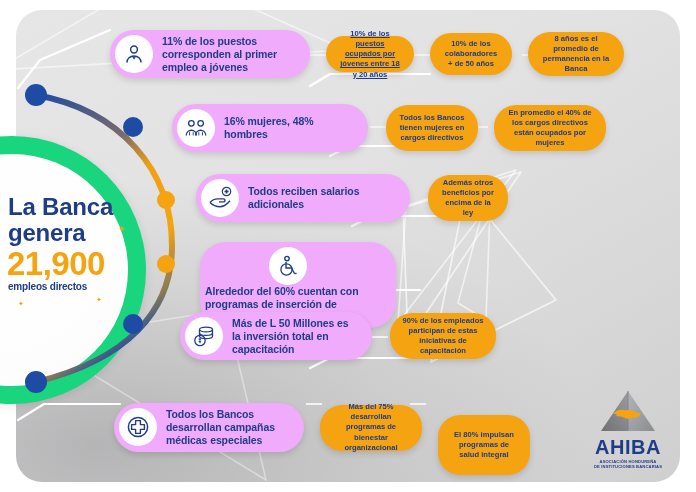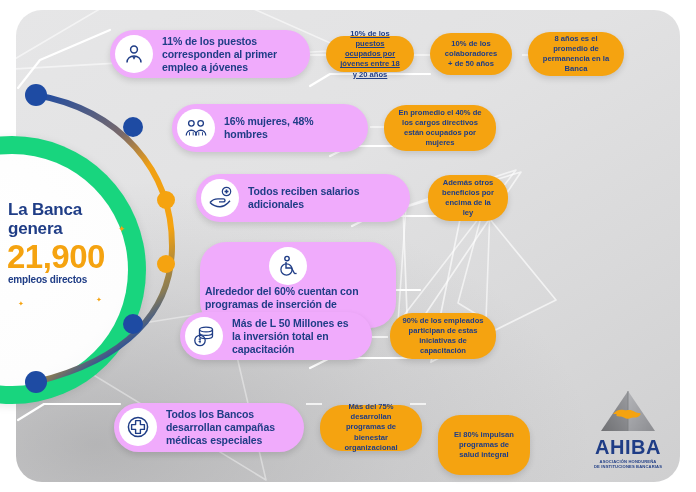--- a/index.html
+++ b/index.html
@@ -36,21 +36,21 @@
     position:absolute;left:-104px;top:154px;width:232px;height:232px;
     border-radius:50%;
     background:radial-gradient(circle at 40% 35%, #ffffff 0%, #fdfdfd 70%, #f4f6f8 100%);
   }
   .hero{
     position:absolute;left:0px;top:168px;width:150px;height:150px;
     display:flex;flex-direction:column;justify-content:center;
     padding-left:8px;box-sizing:border-box;
     color:#1f3d86;z-index:6;
   }
-  .hero .l1{font-size:17px;font-weight:bold;line-height:1.08;color:#1f3d86;letter-spacing:-0.2px;}
+  .hero .l1{font-size:24px;font-weight:bold;line-height:1.08;color:#1f3d86;letter-spacing:-0.2px;}
   .hero .big{font-size:33px;font-weight:bold;color:#f5a310;line-height:1.0;margin:2px 0 1px -1px;letter-spacing:-0.5px;}
   .hero .l3{font-size:10px;font-weight:bold;color:#1f3d86;line-height:1.1;letter-spacing:-0.2px;}
   .spark{position:absolute;color:#f5a310;font-size:9px;z-index:7;}
 
   
   svg.arc{position:absolute;left:0;top:0;width:696px;height:492px;pointer-events:none;z-index:4;}
 
   
   svg.conn{position:absolute;left:0;top:0;width:696px;height:492px;pointer-events:none;z-index:3;}
 
@@ -200,20 +200,21 @@
         <svg width="26" height="24" viewBox="0 0 28 24" fill="none" stroke="#1f3d86" stroke-width="1.4">
           <circle cx="9" cy="7" r="3"></circle>
           <path d="M3.5 20c0-3.4 2.5-5.6 5.5-5.6S14.5 16.6 14.5 20"></path>
           <circle cx="19" cy="7" r="3"></circle>
           <path d="M13.5 20c0-3.4 2.5-5.6 5.5-5.6S24.5 16.6 24.5 20"></path>
           <path d="M7 16.5v3.5M11 16.5v3.5M17 16.5v3.5M21 16.5v3.5" stroke-width="1"></path>
         </svg>
       </span>
       <span class="txt">16% mujeres, 48% hombres</span>
     </div>
+    <div class="badge" style="width:92px;height:46px;margin-left:18px;">Todos los Bancos tienen mujeres en cargos directivos</div>
     <div class="badge" style="width:112px;height:46px;margin-left:16px;">En promedio el 40% de los cargos directivos están ocupados por mujeres</div>
   </div>
 
   <div class="row" style="left:196px;top:174px;">
     <div class="pill" style="width:214px;">
       <span class="ico">
         <svg width="26" height="24" viewBox="0 0 26 24" fill="none" stroke="#1f3d86" stroke-width="1.4">
           <path d="M3 16.5c2-2.4 5-3.6 8-3.6h5.4c1 0 1.6.7 1.6 1.5s-.7 1.5-1.6 1.5H12"></path>
           <path d="M3 16.5c3 3 6.5 4.2 10 4.2 3 0 5.6-1.4 7.6-3.4l2.4-2.6"></path>
           <path d="M17.5 5.5h4M19.5 3.5v4" stroke-width="1.6"></path>

